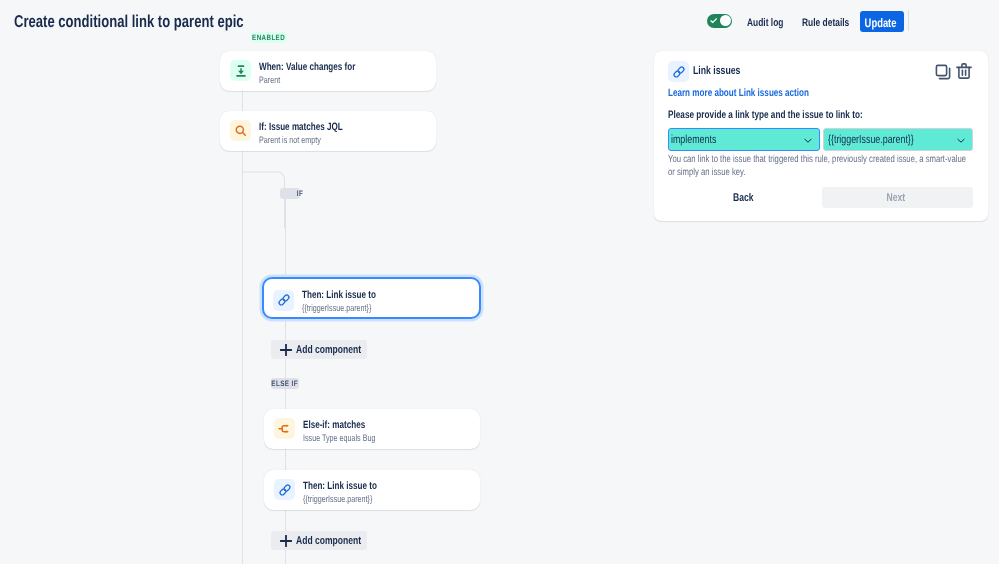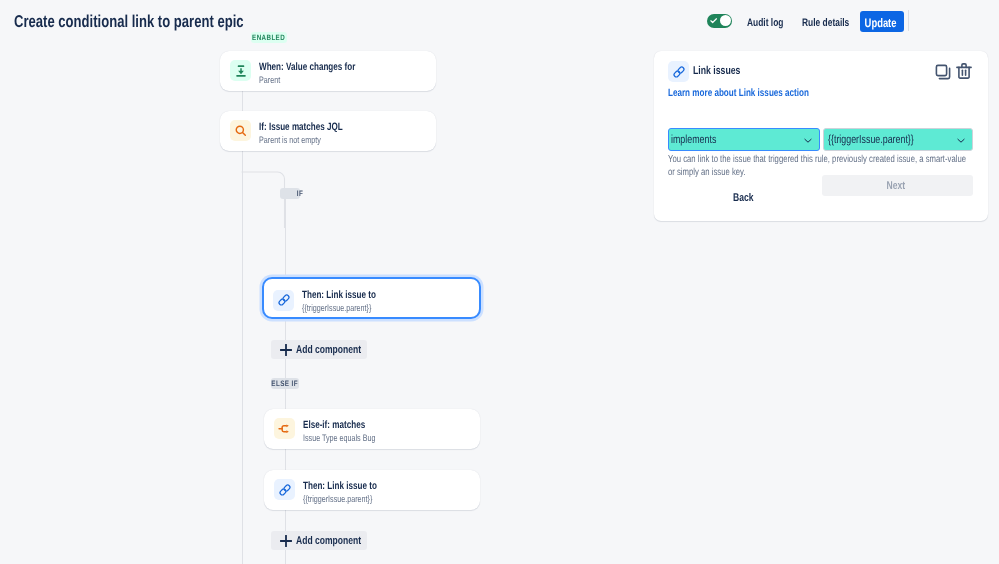--- a/index.html
+++ b/index.html
@@ -59,21 +59,21 @@
   #instruction { position:absolute; left:14px; top:58px; font-size:10.75px; font-weight:bold; color:#172b4d; }
   .sel-box { position:absolute; height:23px; background:#5eead4; border-radius:3px; }
   #link-type-select { left:14px; top:77px; width:152px; border:1.4px solid #388bff; }
   #issue-select { left:169px; top:77px; width:150px; border:1px solid #ced2da; }
   .sel-box .val { position:absolute; left:4px; top:4px; font-size:11.6px; color:#172b4d; }
   #link-type-select .val { left:1.6px; top:3.6px; }
   .sel-box .chev { position:absolute; right:7px; top:8.5px; width:8px; height:5.5px; }
   #hint { position:absolute; left:14px; top:102px; width:397px; font-size:10.1px; color:#626f86; line-height:13.4px; transform:scaleX(0.765); transform-origin:left top; }
   #back-btn { position:absolute; left:72px; top:137px; width:40px; height:21px; text-align:center; }
   #back-btn .cx { font-size:11.2px; font-weight:bold; color:#172b4d; line-height:21px; }
-  #next-btn { position:absolute; left:168px; top:124px; width:151px; height:21px; background:#f1f2f4; border-radius:3px; display:flex; align-items:center; justify-content:center;}
+  #next-btn { position:absolute; left:168px; top:136px; width:151px; height:21px; background:#f1f2f4; border-radius:3px; display:flex; align-items:center; justify-content:center;}
   #next-btn .cx { font-size:11.2px; font-weight:bold; color:#9aa3b2; padding-left:6px; }
 </style>
 </head>
 <body>
 
 <div id="page-title"><span class="cx">Create conditional link to parent epic</span></div>
 <div id="status-badge">
     <span class="cx">ENABLED</span>
   </div>
 
@@ -221,20 +221,21 @@
         <g fill="none" stroke="#44546f" stroke-width="1.6" stroke-linecap="round" stroke-linejoin="round">
           <path d="M0.9 4.4 H15.1"></path>
           <path d="M2.9 4.4 V13.9 a1.2 1.2 0 0 0 1.2 1.2 H11.9 a1.2 1.2 0 0 0 1.2 -1.2 V4.4"></path>
           <path d="M5.9 4.4 V2.1 a1.2 1.2 0 0 1 1.2 -1.2 H8.9 a1.2 1.2 0 0 1 1.2 1.2 V4.4"></path>
           <path d="M6.4 7.3 V12.2"></path>
           <path d="M9.6 7.3 V12.2"></path>
         </g>
       </svg>
   </div>
   <div id="learn-more"><span class="cx">Learn more about Link issues action</span></div>
+  <div id="instruction"><span class="cx">Please provide a link type and the issue to link to:</span></div>
   <div class="sel-box" id="link-type-select">
     <span class="val cx">implements</span>
     <svg class="chev" viewBox="0 0 12 8">
         <path d="M1.3 1.8 L6 6.2 L10.7 1.8" fill="none" stroke="#172b4d" stroke-width="1.5" stroke-linecap="round" stroke-linejoin="round"></path>
       </svg>
   </div>
   <div class="sel-box" id="issue-select">
     <span class="val cx">{{triggerIssue.parent}}</span>
     <svg class="chev" viewBox="0 0 12 8">
         <path d="M1.3 1.8 L6 6.2 L10.7 1.8" fill="none" stroke="#172b4d" stroke-width="1.5" stroke-linecap="round" stroke-linejoin="round"></path>

